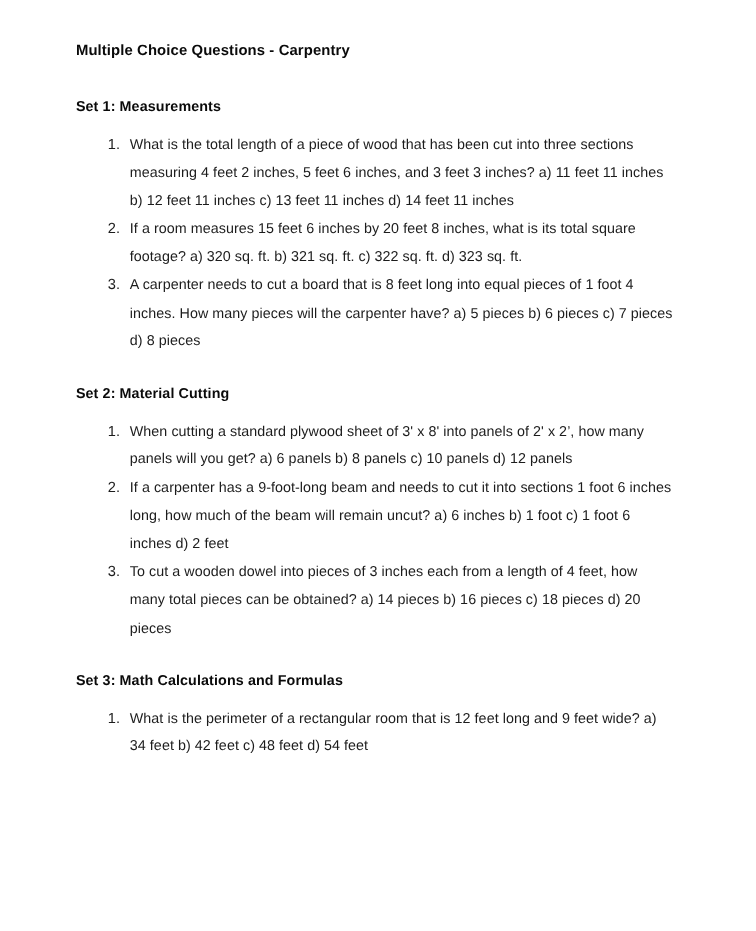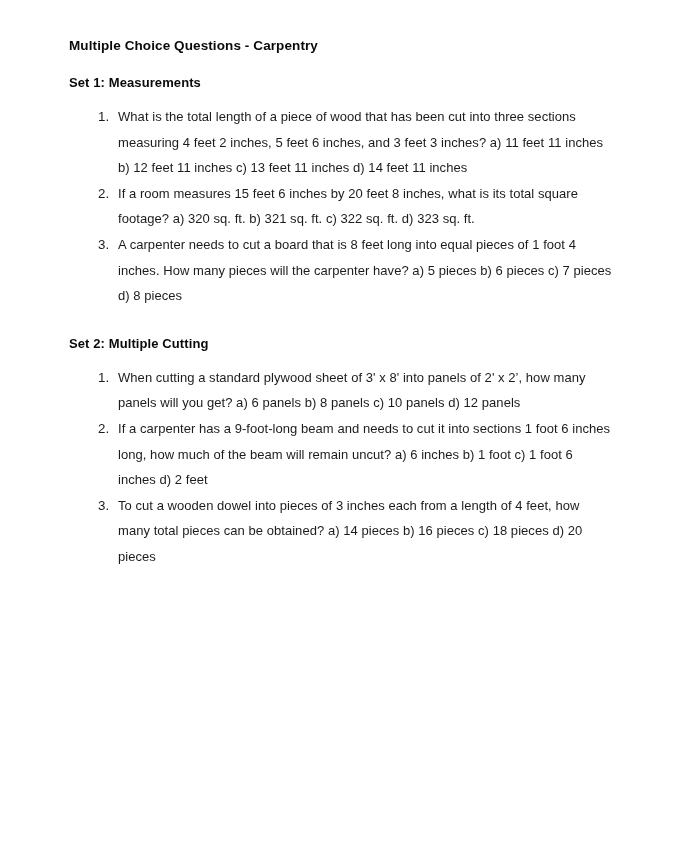--- a/index.html
+++ b/index.html
@@ -41,21 +41,21 @@
   .section-heading {
     font-size: 13px;
     font-weight: bold;
     color: #0a0a0a;
     letter-spacing: 0.1px;
     line-height: 18px;
     margin: 0;
   }
 
   
-  .section-1 .section-heading { margin-top: 19px; }
+  .section-1 .section-heading { margin-top: 33px; }
   .section-2 .section-heading { margin-top: 26px; }
   .section-3 .section-heading { margin-top: 26px; }
 
   ol.question-list {
     list-style: decimal;
     margin: 12px 0 0 0;
     padding: 0 0 0 44px;
   }
 
   ol.question-list > li {
@@ -92,28 +92,36 @@
       <li>
         <span class="qtext">If a room measures 15 feet 6 inches by 20 feet 8 inches, what is its total square footage? a) 320 sq. ft. b) 321 sq. ft. c) 322 sq. ft. d) 323 sq. ft.</span>
       </li>
       <li>
         <span class="qtext">A carpenter needs to cut a board that is 8 feet long into equal pieces of 1 foot 4 inches. How many pieces will the carpenter have? a) 5 pieces b) 6 pieces c) 7 pieces d) 8 pieces</span>
       </li>
     </ol>
   </div>
 
   <div class="section section-2">
-    <h2 class="section-heading">Set 2: Multiple Cutting</h2>
+    <h2 class="section-heading">Set 2: Material Cutting</h2>
     <ol class="question-list">
       <li>
         <span class="qtext">When cutting a standard plywood sheet of 3' x 8' into panels of 2' x 2’, how many panels will you get? a) 6 panels b) 8 panels c) 10 panels d) 12 panels</span>
       </li>
       <li>
         <span class="qtext">If a carpenter has a 9-foot-long beam and needs to cut it into sections 1 foot 6 inches long, how much of the beam will remain uncut? a) 6 inches b) 1 foot c) 1 foot 6 inches d) 2 feet</span>
       </li>
       <li>
         <span class="qtext">To cut a wooden dowel into pieces of 3 inches each from a length of 4 feet, how many total pieces can be obtained? a) 14 pieces b) 16 pieces c) 18 pieces d) 20 pieces</span>
       </li>
     </ol>
   </div>
 
+  <div class="section section-3">
+    <h2 class="section-heading">Set 3: Math Calculations and Formulas</h2>
+    <ol class="question-list">
+      <li>
+        <span class="qtext">What is the perimeter of a rectangular room that is 12 feet long and 9 feet wide? a) 34 feet b) 42 feet c) 48 feet d) 54 feet</span>
+      </li>
+    </ol>
+  </div>
 
 </div>
 
 </body></html>

